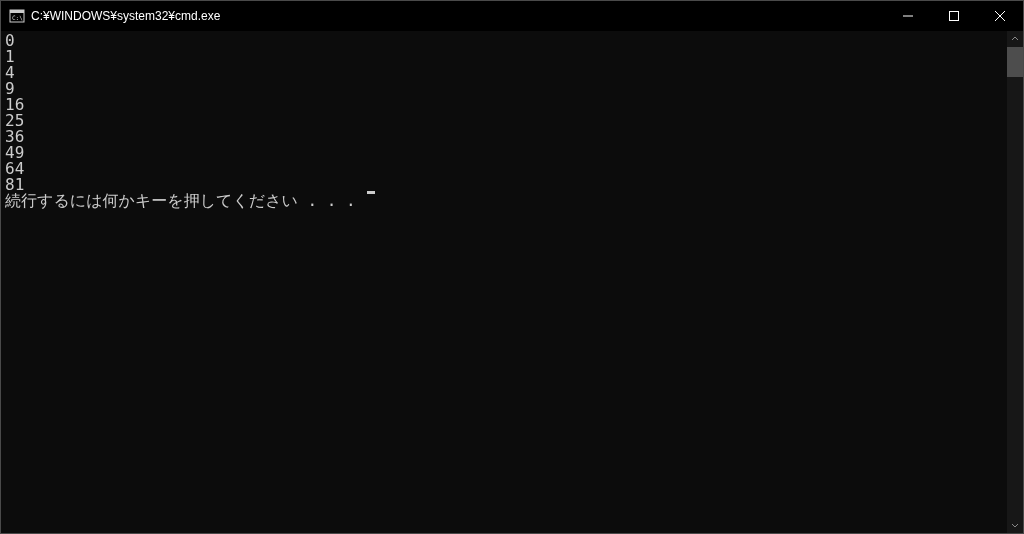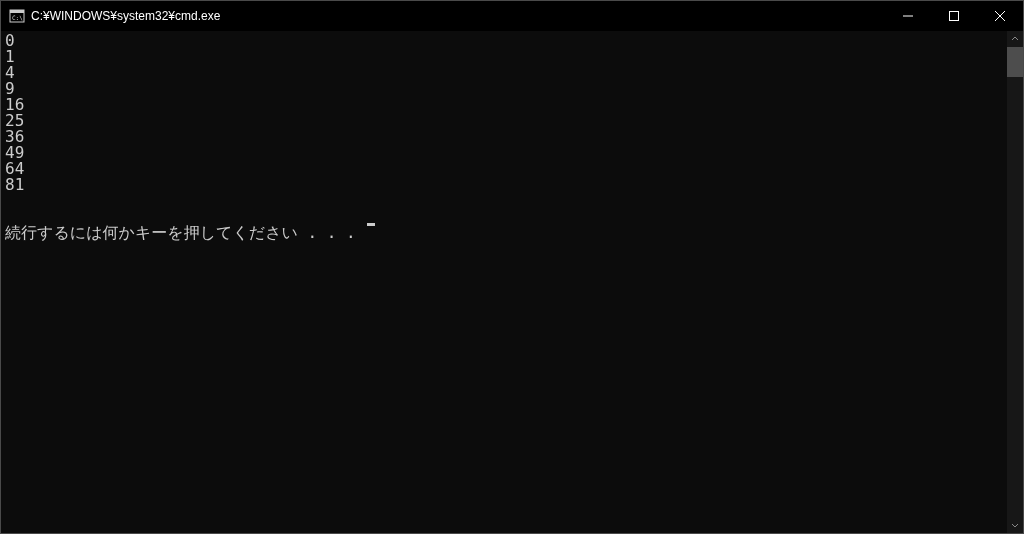--- a/index.html
+++ b/index.html
@@ -60,21 +60,21 @@
     flex: 1;
     padding: 2px 4px;
     color: #cccccc;
     font-family: "MS Gothic", "Consolas", monospace;
     font-size: 16px;
     line-height: 16px;
     white-space: pre;
     overflow: hidden;
   }
   .console-line { height: 16px; }
-  .prompt-line { display: flex; align-items: flex-start; margin-top: 32px; }
+  .prompt-line { display: flex; align-items: flex-start; }
   .cursor {
     display: inline-block;
     width: 8px;
     height: 3px;
     background: #cccccc;
     margin-left: 2px;
     vertical-align: bottom;
     position: relative;
     top: -2px;
   }

